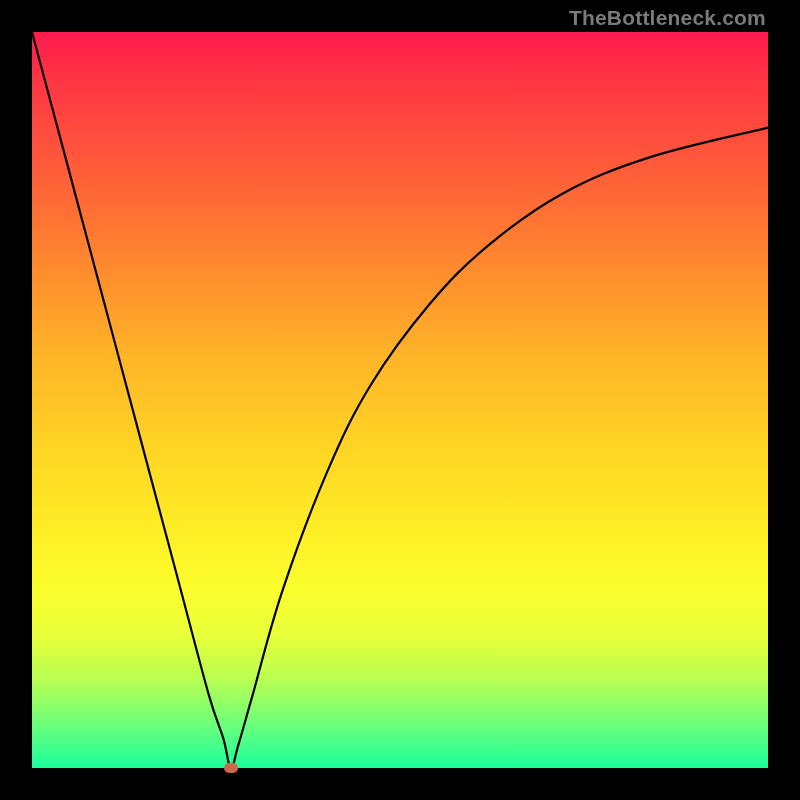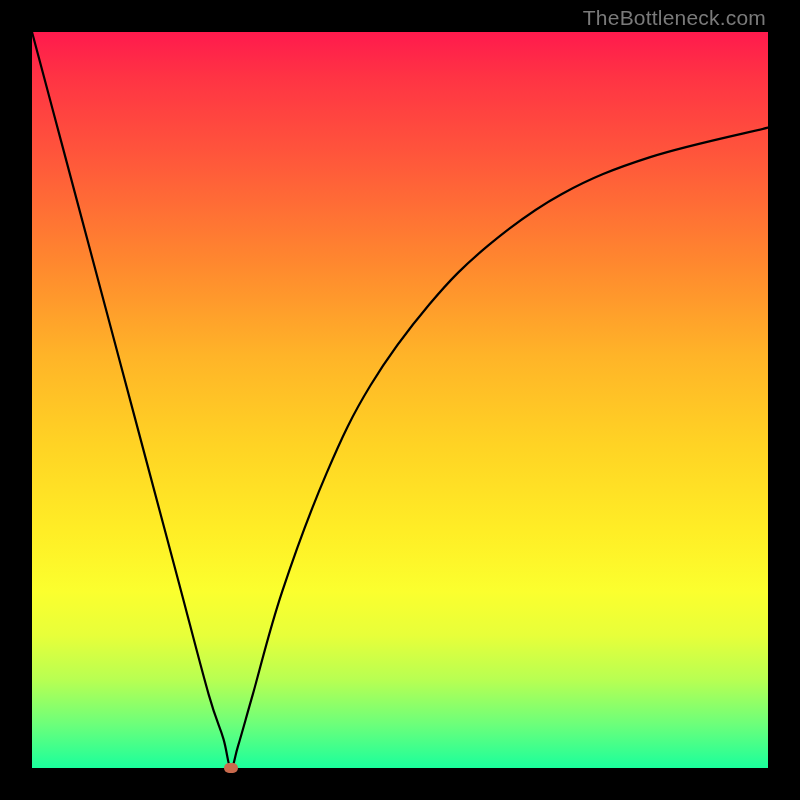--- a/index.html
+++ b/index.html
@@ -39,21 +39,21 @@
       #6dff7a 94%,
       #1aff9c 100%
     );
   }
   .watermark {
     position: absolute;
     top: 6px;
     right: 34px;
     color: #7a7a7a;
     font-size: 21px;
-    font-weight: 400;
+    font-weight: 700;
     letter-spacing: 0.2px;
   }
   svg.curve {
     position: absolute;
     top: 0;
     left: 0;
     width: 736px;
     height: 736px;
   }
   .marker {

